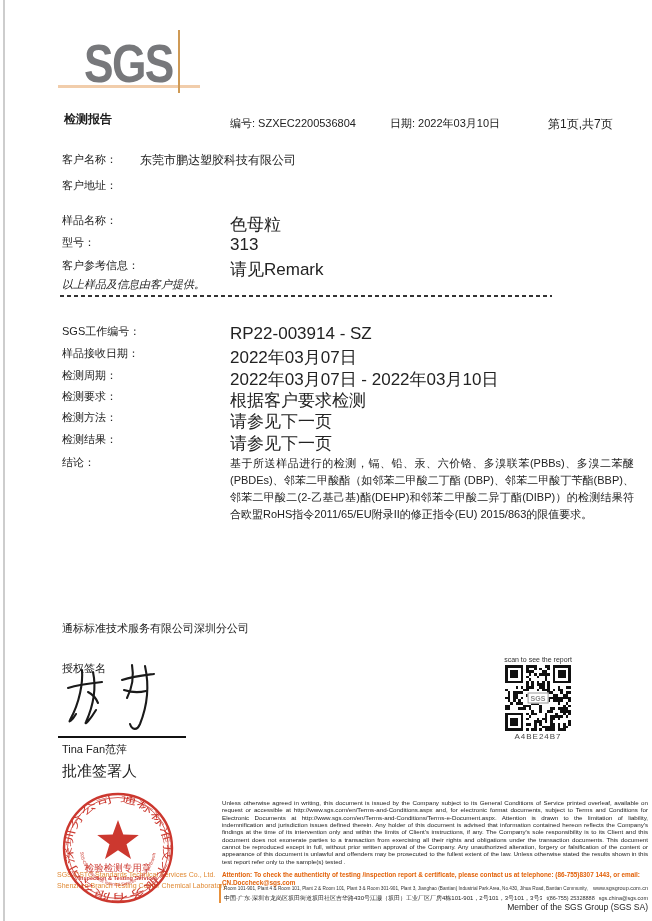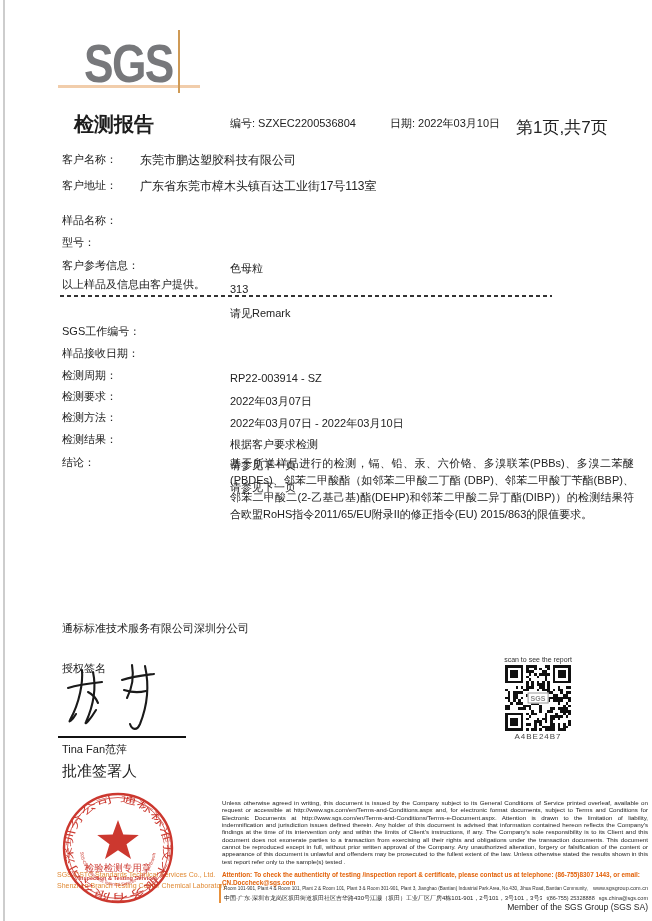--- a/index.html
+++ b/index.html
@@ -18,29 +18,29 @@
   
   .logo-text{
     position:absolute;left:84px;top:36px;
     font-size:54px;font-weight:800;letter-spacing:-2px;
     color:#77787b;line-height:1;
     transform:scaleX(0.82);transform-origin:left top;
   }
   .logo-hline{position:absolute;left:58px;top:85px;width:142px;height:3px;background:#f1cdab;}
   .logo-vline{position:absolute;left:178px;top:30px;width:2px;height:63px;background:#cf9a55;}
   
-  .doc-title{position:absolute;left:74px;top:111px;font-size:20px;font-weight:bold;color:#1c1c1c;}
+  .doc-title{position:absolute;left:64px;top:111px;font-size:12px;font-weight:bold;color:#1c1c1c;}
   .doc-no{position:absolute;left:230px;top:116px;font-size:11px;}
   .doc-date{position:absolute;left:390px;top:116px;font-size:11px;}
-  .doc-page{position:absolute;left:516px;top:116px;font-size:17px;}
+  .doc-page{position:absolute;left:548px;top:116px;font-size:12px;}
   
   .lbl{position:absolute;left:62px;font-size:11px;color:#222;white-space:nowrap;}
   .val140{position:absolute;left:140px;font-size:12px;color:#222;white-space:nowrap;}
-  .val230{position:absolute;left:230px;font-size:11px;color:#222;white-space:nowrap;margin-top:48px;}
-  .note{position:absolute;left:62px;font-size:11px;color:#222;}
+  .val230{position:absolute;left:230px;font-size:17px;color:#222;white-space:nowrap;}
+  .note{position:absolute;left:62px;font-size:11px;color:#222;font-style:italic;}
   .dashed-sep{
     position:absolute;left:60px;top:295px;width:492px;height:2px;
     background:repeating-linear-gradient(90deg,#333 0 4px,transparent 4px 7px);
   }
   .conclusion{
     position:absolute;left:230px;top:455px;width:404px;
     font-size:11px;line-height:17px;color:#222;text-align:justify;
   }
   
   .sig-company{position:absolute;left:62px;top:621px;font-size:11px;}
@@ -92,21 +92,20 @@
   <div class="logo-vline"></div>
 
   <div class="doc-title">检测报告</div>
   <div class="doc-no">编号: SZXEC2200536804</div>
   <div class="doc-date">日期: 2022年03月10日</div>
   <div class="doc-page">第1页,共7页</div>
 
   <span class="lbl" style="top:152px">客户名称：</span>
   <span class="val140" style="top:152px">东莞市鹏达塑胶科技有限公司</span>
   <span class="lbl" style="top:178px">客户地址：</span>
-  <span class="val140" style="top:178px">广东省东莞市樟木头镇百达工业街17号113室</span>
 
   <span class="lbl" style="top:213px">样品名称：</span>
   <span class="val230" style="top:213px">色母粒</span>
   <span class="lbl" style="top:235px">型号：</span>
   <span class="val230" style="top:235px">313</span>
   <span class="lbl" style="top:258px">客户参考信息：</span>
   <span class="val230" style="top:258px">请见Remark</span>
   <span class="note" style="top:277px">以上样品及信息由客户提供。</span>
 
   <div class="dashed-sep"></div>

